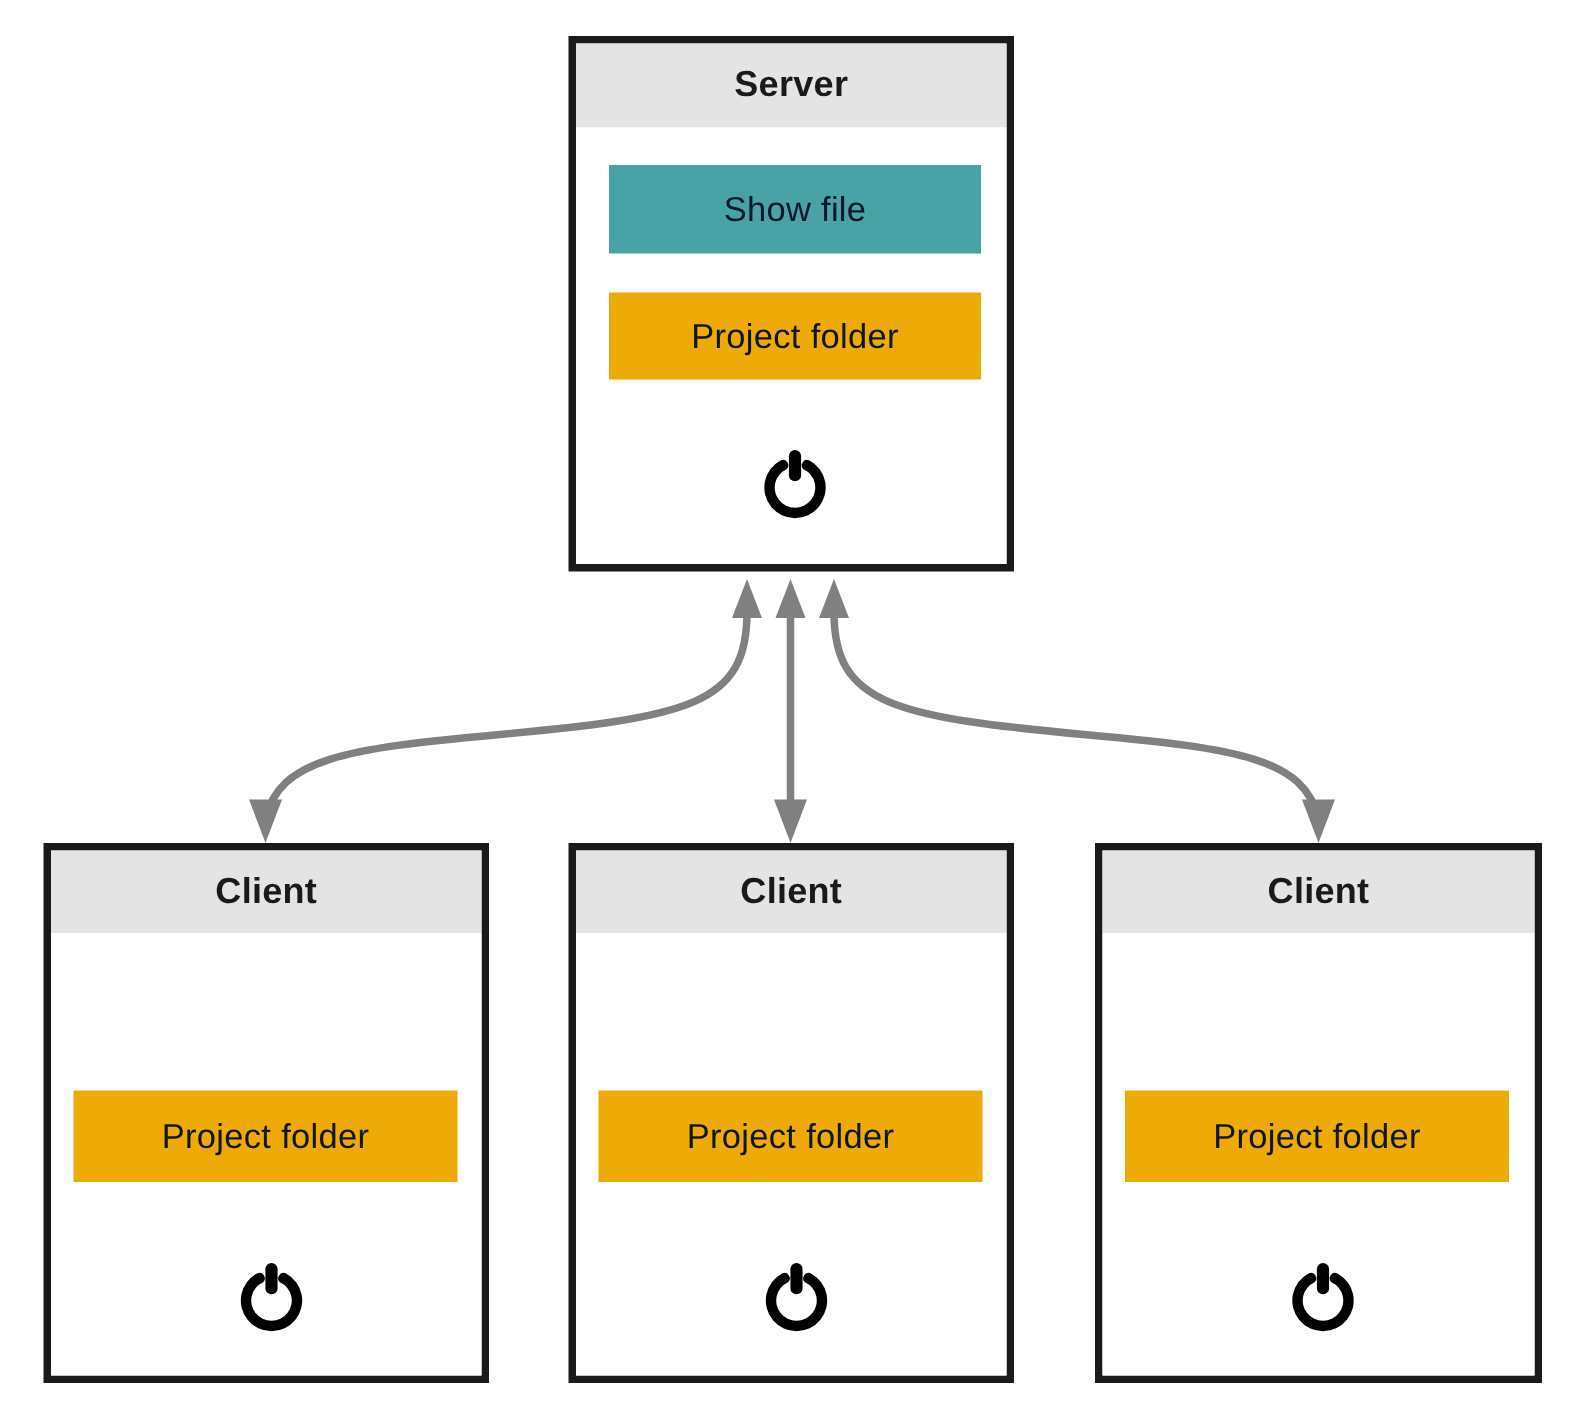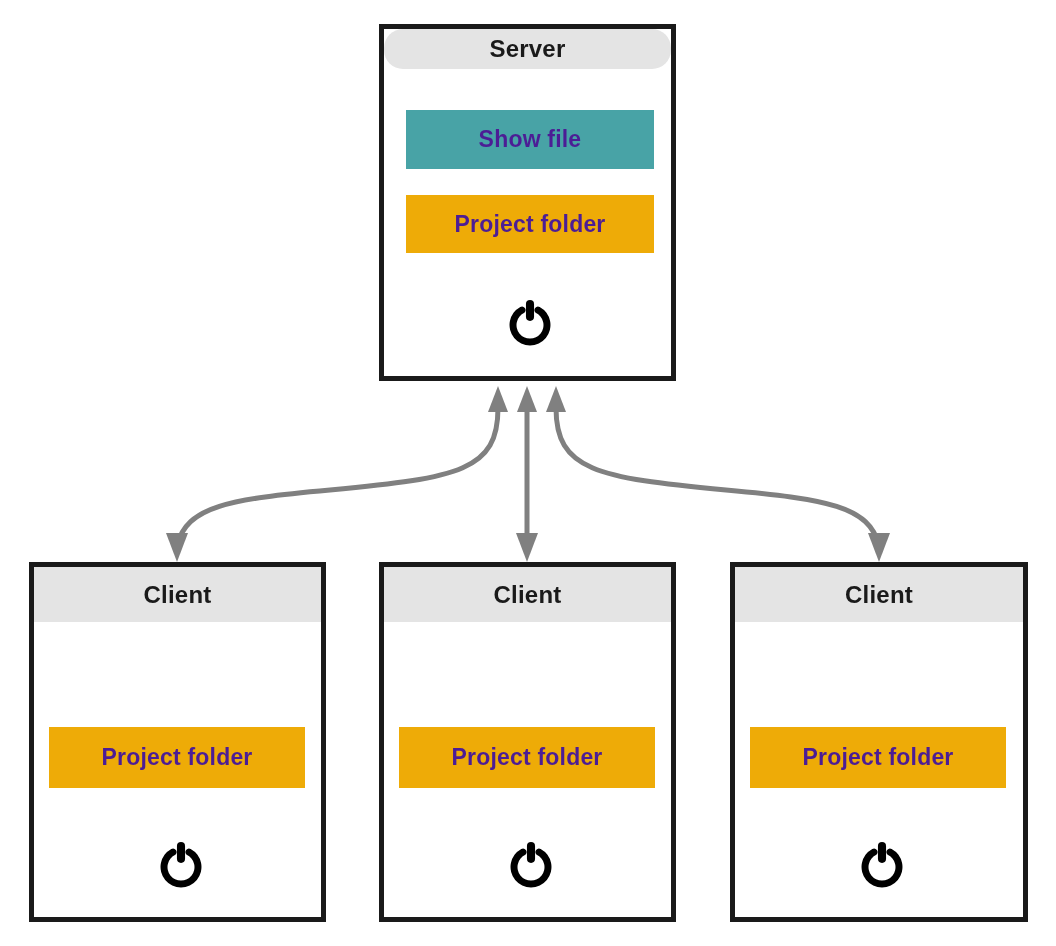--- a/index.html
+++ b/index.html
@@ -52,22 +52,22 @@
   
   .bar {
     position: absolute;
     box-sizing: border-box;
     display: flex;
     align-items: center;
     justify-content: center;
   }
   .bar-label {
     font-size: 23px;
-    font-weight: bold;
-    color: #4c1d95;
+    font-weight: normal;
+    color: #0f172a;
     letter-spacing: 0.2px;
     white-space: nowrap;
   }
   .bar-teal  { background: #48a3a6; }
   .bar-amber { background: #eeab07; }
 
   
   .power-icon {
     position: absolute;
   }
@@ -123,21 +123,21 @@
       <polygon class="conn-head" points="879,562 868,533 890,533"></polygon>
     </g>
 
     <g>
       <line class="inner-arrow-line" x1="527" y1="168" x2="527" y2="180"></line>
       <polygon class="inner-arrow-head" points="527,190 520,176 534,176"></polygon>
     </g>
   </svg>
 
   <div class="machine" style="left:379px; top:24px; width:297px; height:357px;">
-    <div class="machine-header" style="height:40px;border-radius:19px;">
+    <div class="machine-header" style="height:56px;">
       <span class="machine-title">Server</span>
     </div>
 
     <div class="machine-body" style="top:56px;">
 
       <div class="bar bar-teal" style="left:22px; top:25px; width:248px; height:59px;">
         <span class="bar-label">Show file</span>
       </div>
 
       <div class="bar bar-amber" style="left:22px; top:110px; width:248px; height:58px;">

